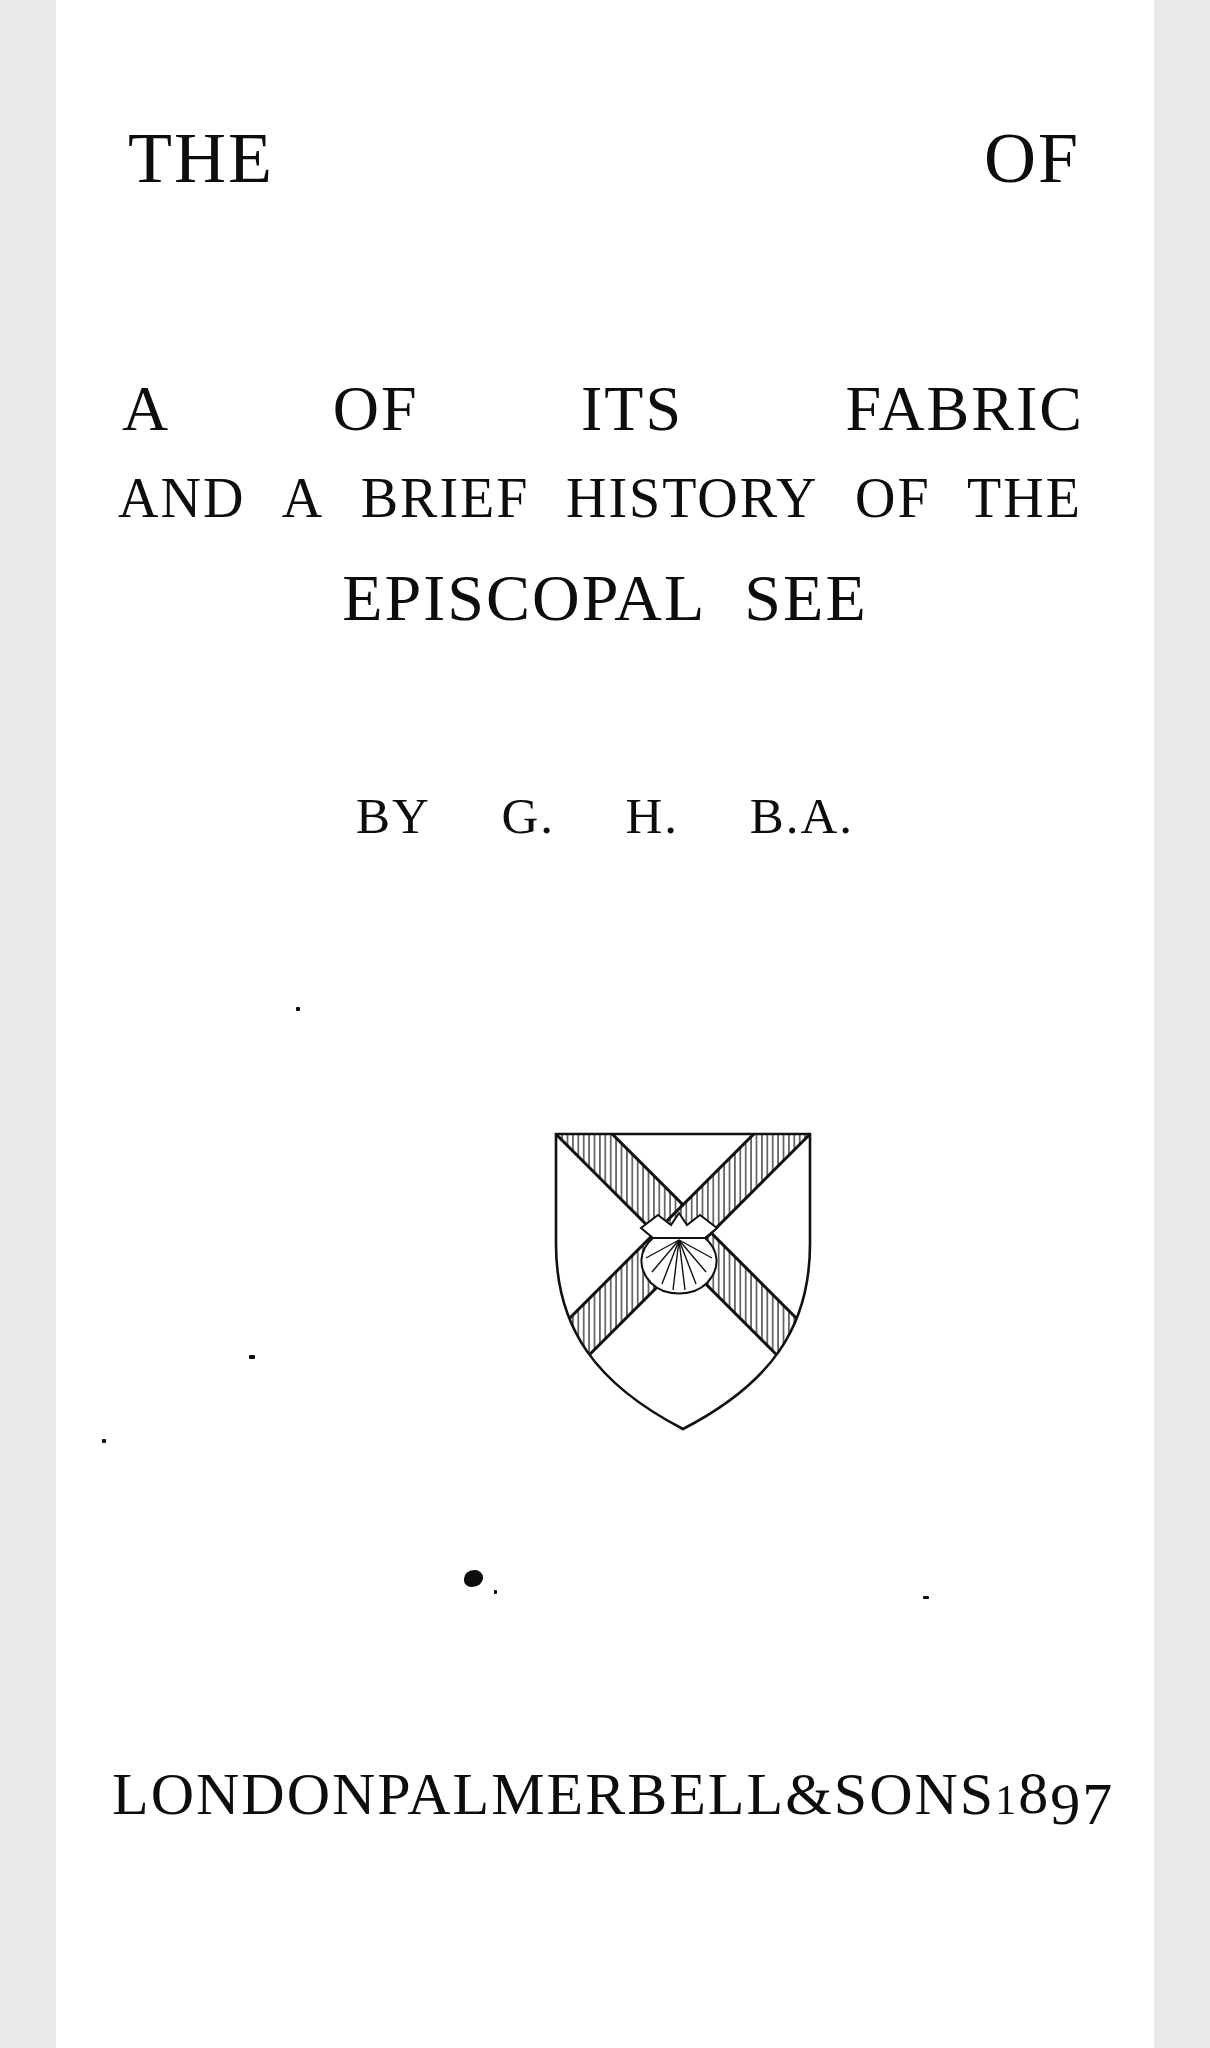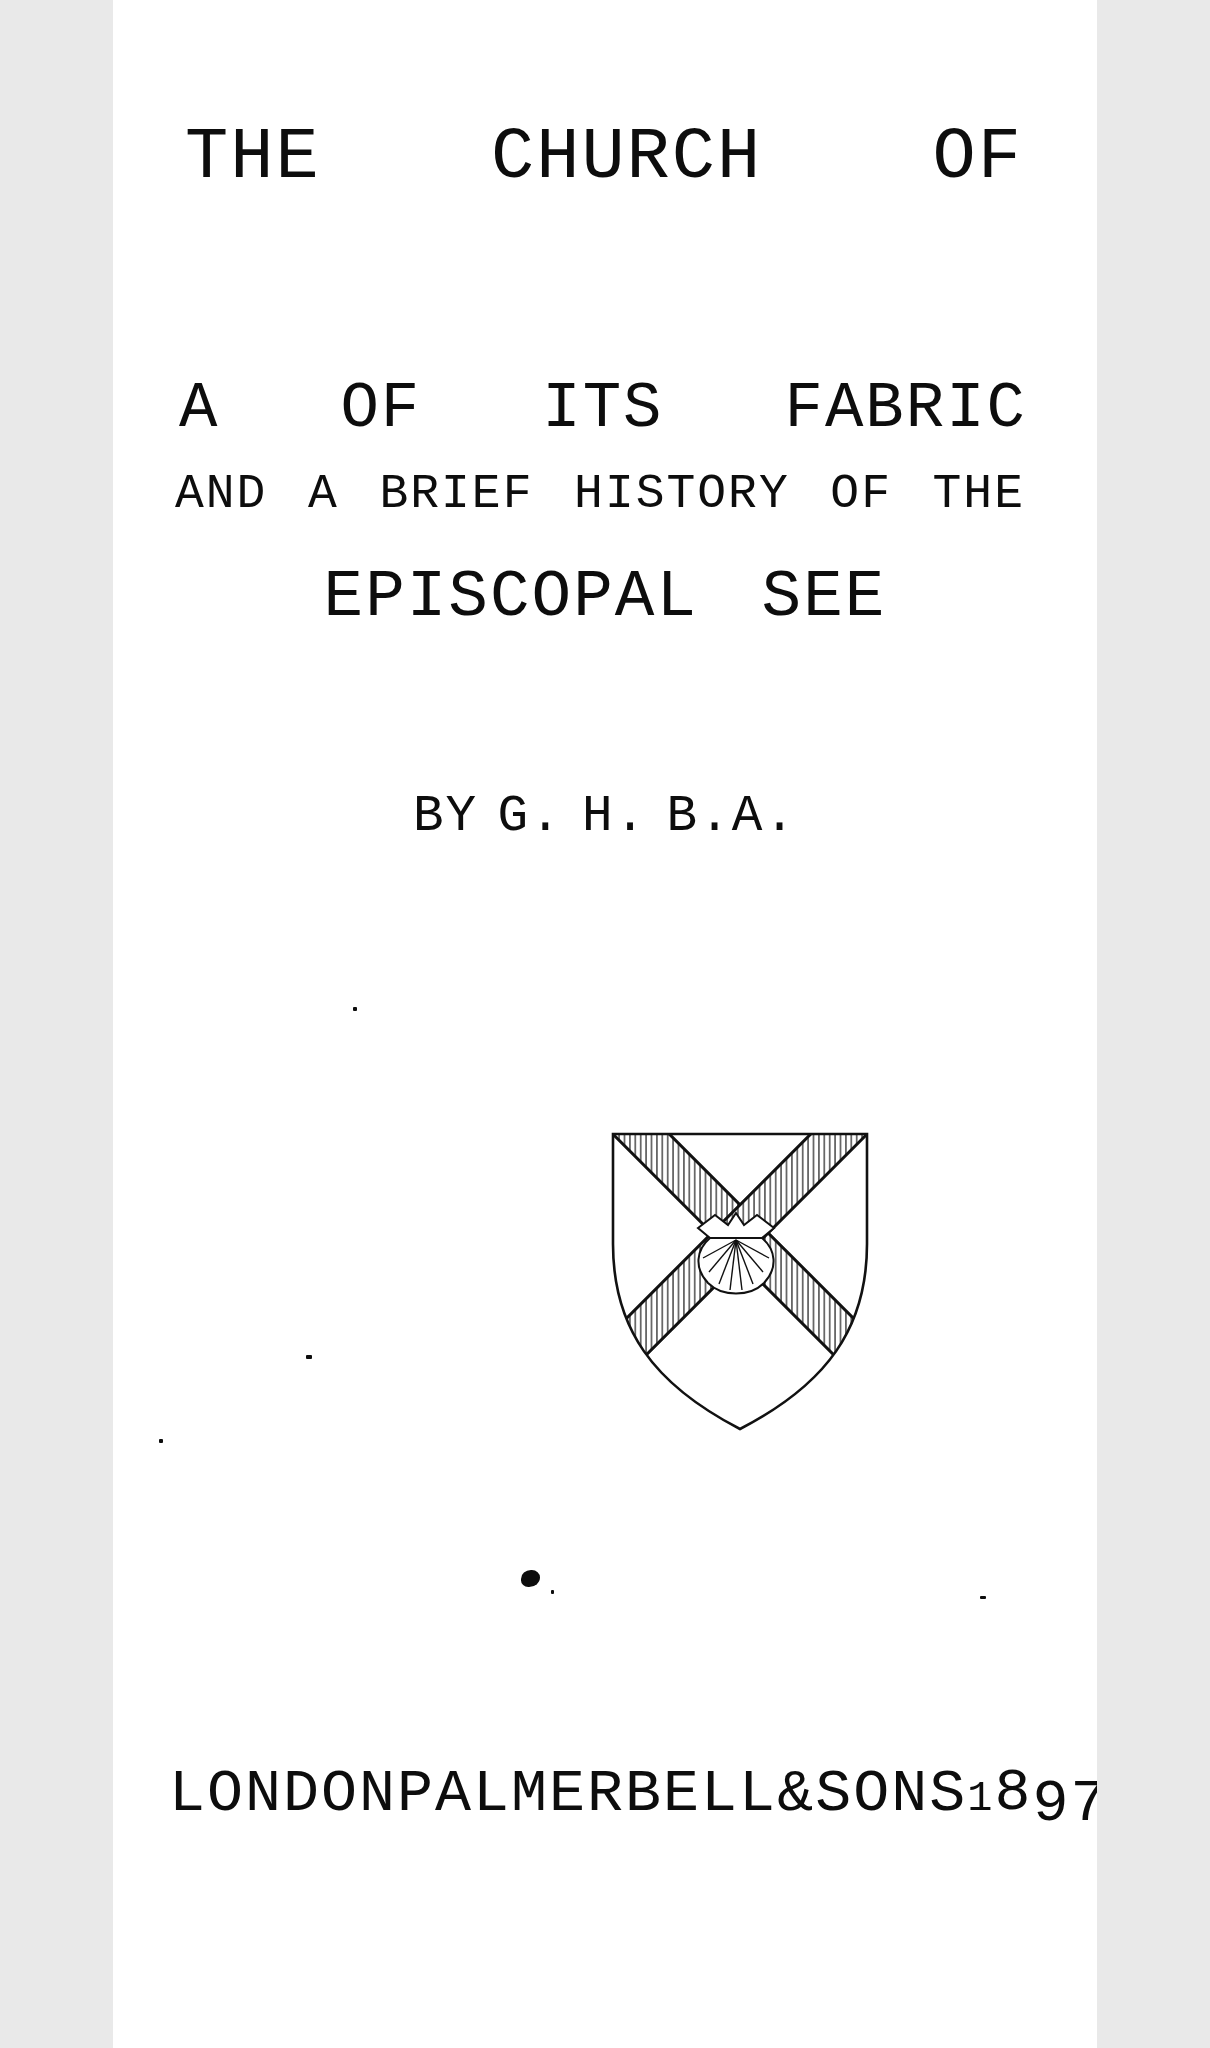--- a/index.html
+++ b/index.html
@@ -3,36 +3,36 @@
 <meta charset="utf-8">
 <style>
   :root{
     --ink:#0d0d0d;
     --paper:#ffffff;
   }
   *{box-sizing:border-box;margin:0;padding:0;}
   html,body{background:#e9e9e9;}
   .page{
     position:relative;
-    width:984px;height:2048px;
+    width:1098px;height:2048px;
     margin:0 auto;
     background:var(--paper);
     color:var(--ink);
-    font-family:Liberation Mono, monospace;
+    font-family:Liberation Serif, serif;
     overflow:hidden;
   }
   .t-line{position:absolute;left:0;right:0;white-space:nowrap;line-height:1;}
   .t-justify{display:flex;justify-content:space-between;align-items:baseline;}
   .w{display:inline-block;}
 
   
   .l1{top:122px;left:72px;right:74px;font-size:72px;letter-spacing:2px;}
   .l2{top:210px;left:72px;right:74px;font-size:155px;letter-spacing:10px;text-align:center;margin-right:-10px;font-weight:400;}
   .l3{top:377px;left:66px;right:70px;font-size:64px;letter-spacing:2px;}
-  .l4{top:470px;left:62px;right:72px;font-size:48px;letter-spacing:2px;}
+  .l4{top:470px;left:62px;right:72px;font-size:56px;letter-spacing:2px;}
   .l5{top:565px;font-size:66px;letter-spacing:2px;word-spacing:22px;text-align:center;}
 
   
   .author{top:791px;left:300px;right:300px;font-size:51px;letter-spacing:2px;}
 
   
   .emblem{position:absolute;left:498px;top:1132px;width:258px;height:300px;}
   .emblem svg{display:block;width:100%;height:100%;}
 
   
@@ -45,21 +45,20 @@
   
   .speck{position:absolute;background:var(--ink);border-radius:50%;}
 </style>
 </head>
 <body>
 
 <div class="page">
 
   <div class="t-line t-justify l1">
       <span class="w">THE</span>
-      <span class="w">CHURCH</span>
       <span class="w">OF</span>
     </div>
   <div class="t-line t-justify l3">
       <span class="w">A</span>
       <span class="w">OF</span>
       <span class="w">ITS</span>
       <span class="w">FABRIC</span>
     </div>
   <div class="t-line t-justify l4">
       <span class="w">AND</span>

